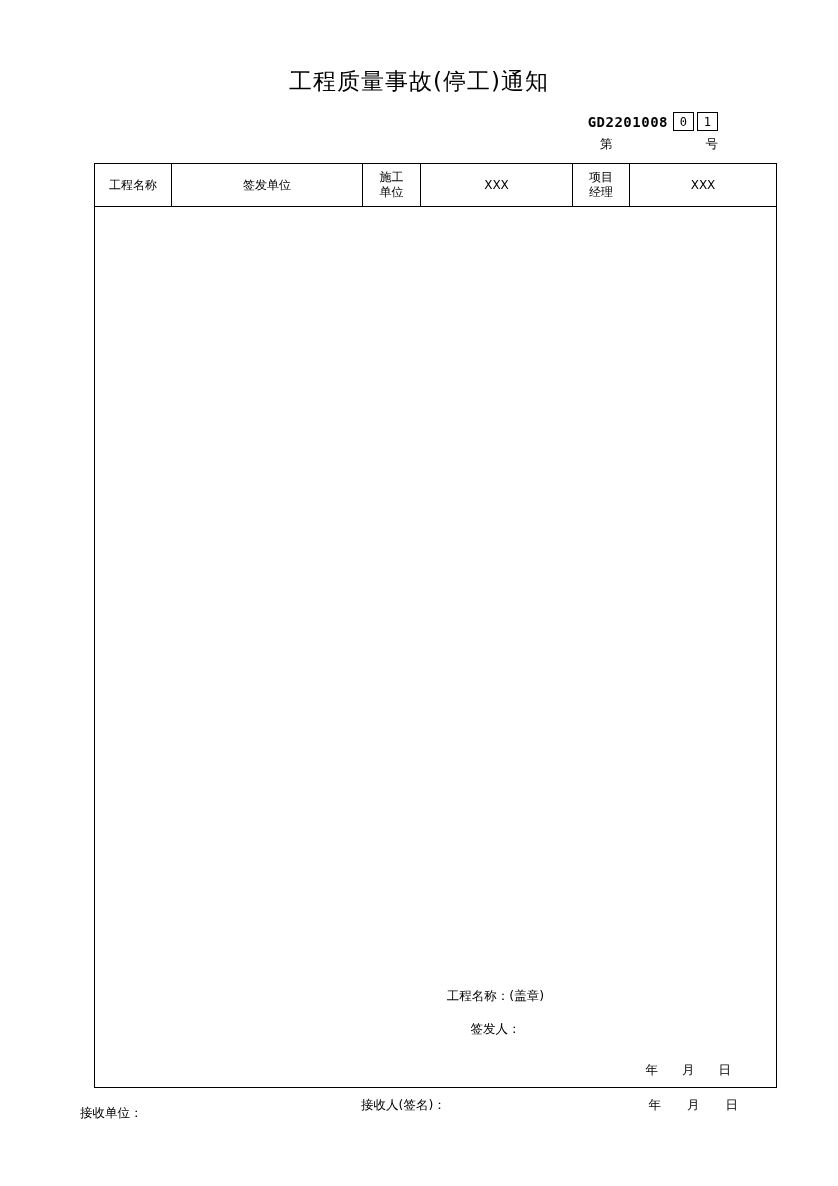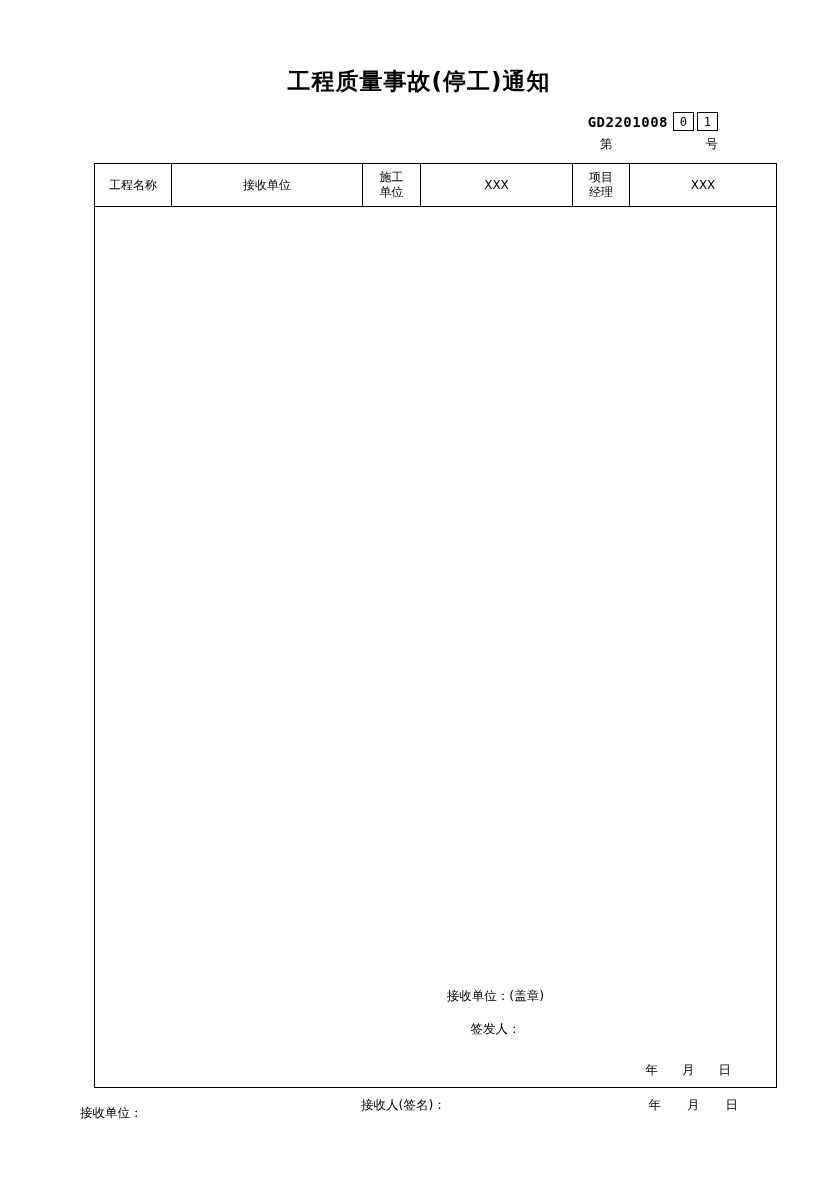--- a/index.html
+++ b/index.html
@@ -22,21 +22,21 @@
     width: 838px;
     height: 1186px;
   }
   .title {
     position: absolute;
     left: 0;
     top: 66px;
     width: 838px;
     text-align: center;
     font-size: 23px;
-    font-weight: bold;
+    font-weight: normal;
     letter-spacing: 1px;
     font-family: "DejaVu Sans", "Liberation Sans", sans-serif;
   }
   .code-row {
     position: absolute;
     right: 120px;
     top: 112px;
     display: flex;
     align-items: center;
     font-family: "DejaVu Sans Mono", "Liberation Mono", monospace;
@@ -167,36 +167,36 @@
       <col style="width:77px">
       <col style="width:191px">
       <col style="width:58px">
       <col style="width:152px">
       <col style="width:57px">
       <col style="width:147px">
     </colgroup>
     <tbody>
       <tr class="r1">
         <td>工程名称</td>
-        <td>接收单位</td>
+        <td>签发单位</td>
         <td class="lbl">
           <div>施工</div>
           <div>单位</div>
         </td>
         <td>XXX</td>
         <td class="lbl">
           <div>项目</div>
           <div>经理</div>
         </td>
         <td>XXX</td>
       </tr>
       <tr>
         <td class="body-cell" colspan="6">
           <div class="sign-block">
-            <div class="sign-line">接收单位：(盖章)</div>
+            <div class="sign-line">工程名称：(盖章)</div>
             <div class="sign-line">签发人：</div>
             <div class="date-line">
               <span>年</span>
               <span>月</span>
               <span>日</span>
             </div>
           </div>
         </td>
       </tr>
     </tbody>

